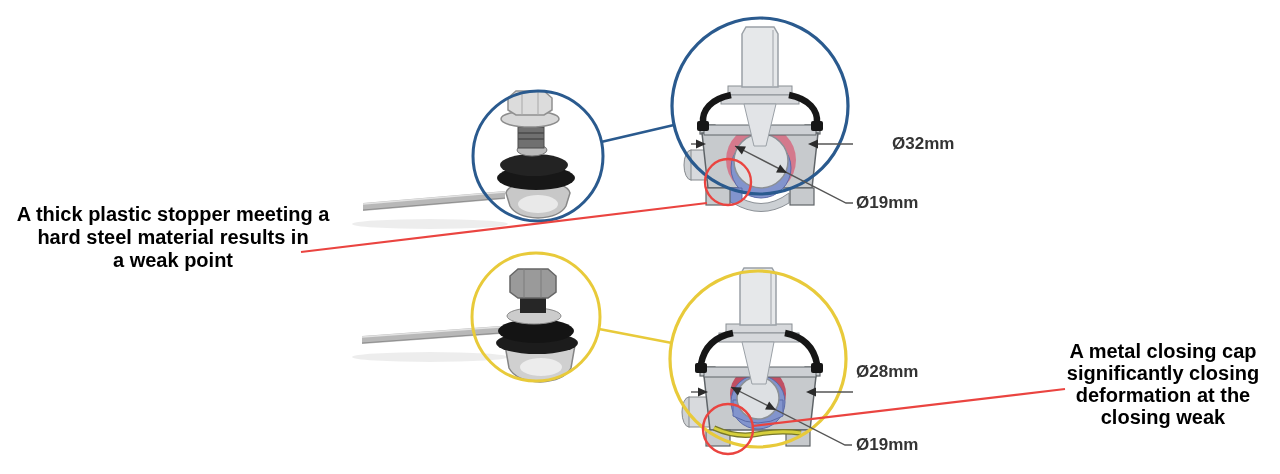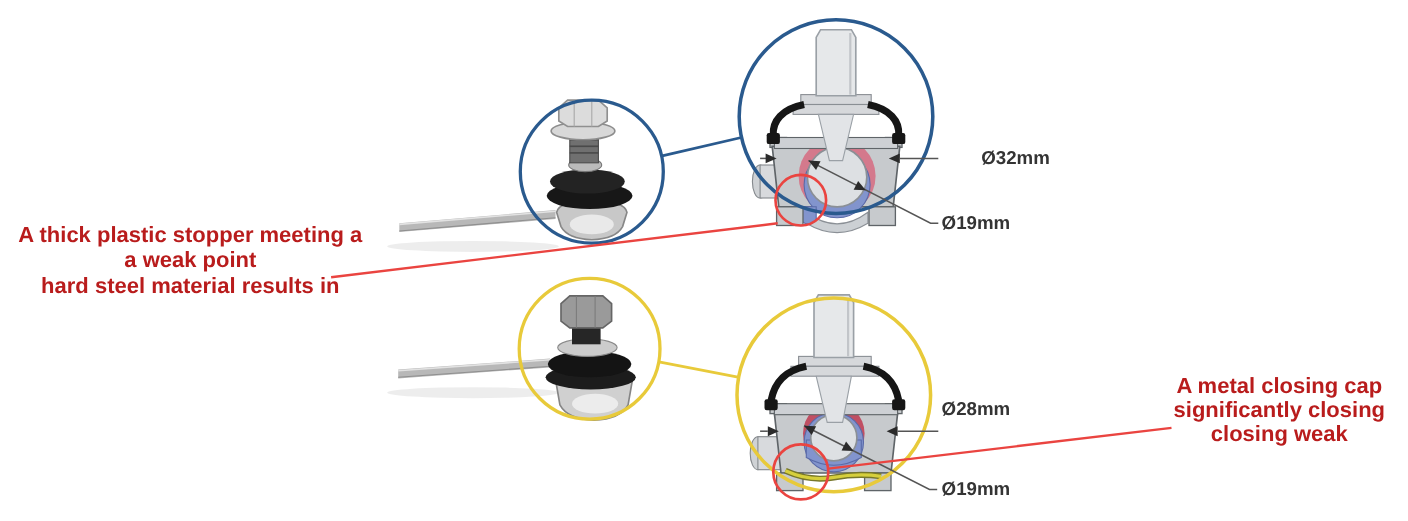--- a/index.html
+++ b/index.html
@@ -1,19 +1,19 @@
 <!DOCTYPE html>
 <html><head>
 <meta charset="utf-8">
 <style>
   html,body{margin:0;padding:0;background:#ffffff;}
   body{width:1280px;height:474px;overflow:hidden;font-family:"Liberation Sans",sans-serif;}
   .stage{position:relative;width:1280px;height:474px;background:#ffffff;}
   .stage svg{position:absolute;left:0;top:0;}
-  .note{position:absolute;color:#b91c1c;font-weight:bold;font-size:20px;line-height:23px;text-align:center;}
+  .note{position:absolute;color:#000000;font-weight:bold;font-size:20px;line-height:23px;text-align:center;}
   .note-left{left:8px;top:203px;width:330px;}
   .note-right{left:1062px;top:340px;width:202px;line-height:22px;}
   .dim{position:absolute;color:#343434;font-weight:bold;font-size:17px;white-space:nowrap;}
   .dim-32{left:856px;top:134px;margin-left:36px;}
   .dim-19t{left:856px;top:193px;}
   .dim-28{left:856px;top:362px;}
   .dim-19b{left:856px;top:435px;}
 </style>
 </head>
 <body>
@@ -142,27 +142,28 @@
   </g>
 
   <line x1="301" y1="252" x2="707" y2="203" stroke="#ea4440" stroke-width="2.2"></line>
   <circle cx="728" cy="182" r="23" fill="none" stroke="#ea4440" stroke-width="2.4"></circle>
   <line x1="753" y1="426" x2="1065" y2="389" stroke="#ea4440" stroke-width="2.2"></line>
   <circle cx="728" cy="429" r="25" fill="none" stroke="#ea4440" stroke-width="2.4"></circle>
 </svg>
 
   <div class="note note-left">
     <div>A thick plastic stopper meeting a</div>
+    <div>hard steel material results in</div>
     <div>a weak point</div>
-    <div>hard steel material results in</div>
   </div>
 
   <div class="note note-right">
     <div>A metal closing cap</div>
     <div>significantly closing</div>
+    <div>deformation at the</div>
     <div>closing weak</div>
   </div>
 
   <div class="dim dim-32">Ø32mm</div>
   <div class="dim dim-19t">Ø19mm</div>
   <div class="dim dim-28">Ø28mm</div>
   <div class="dim dim-19b">Ø19mm</div>
 
 </div>
 

